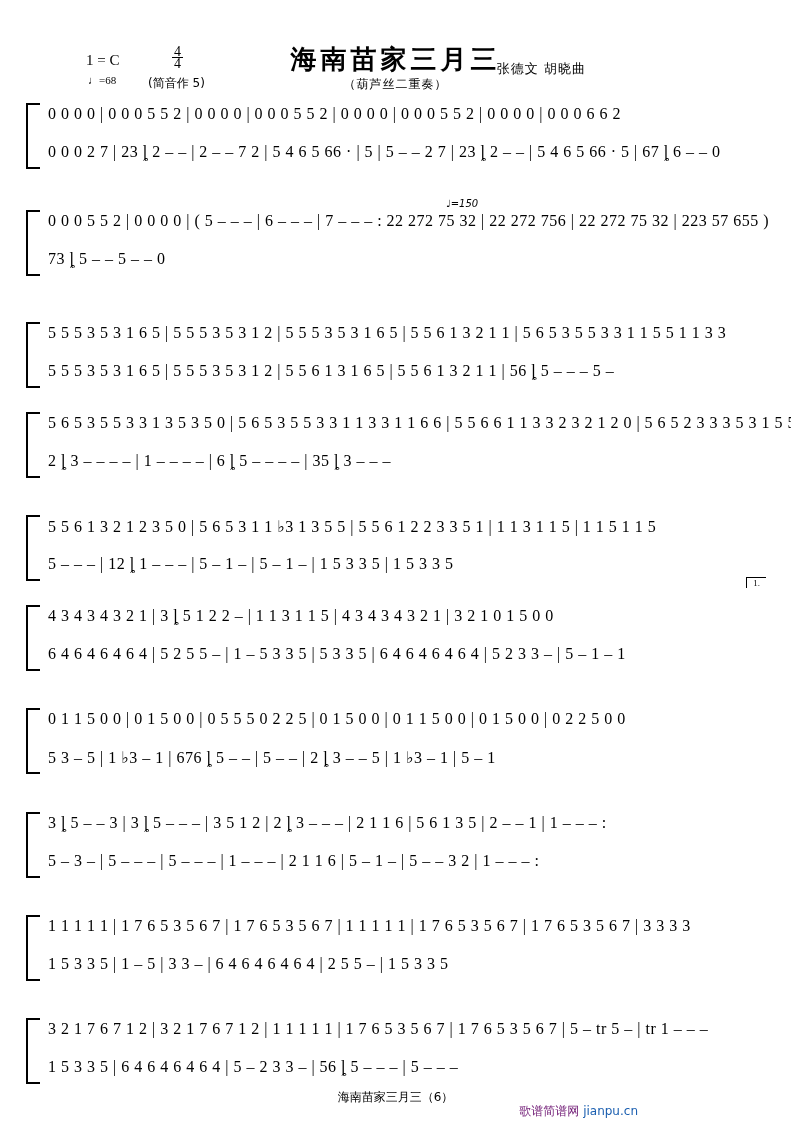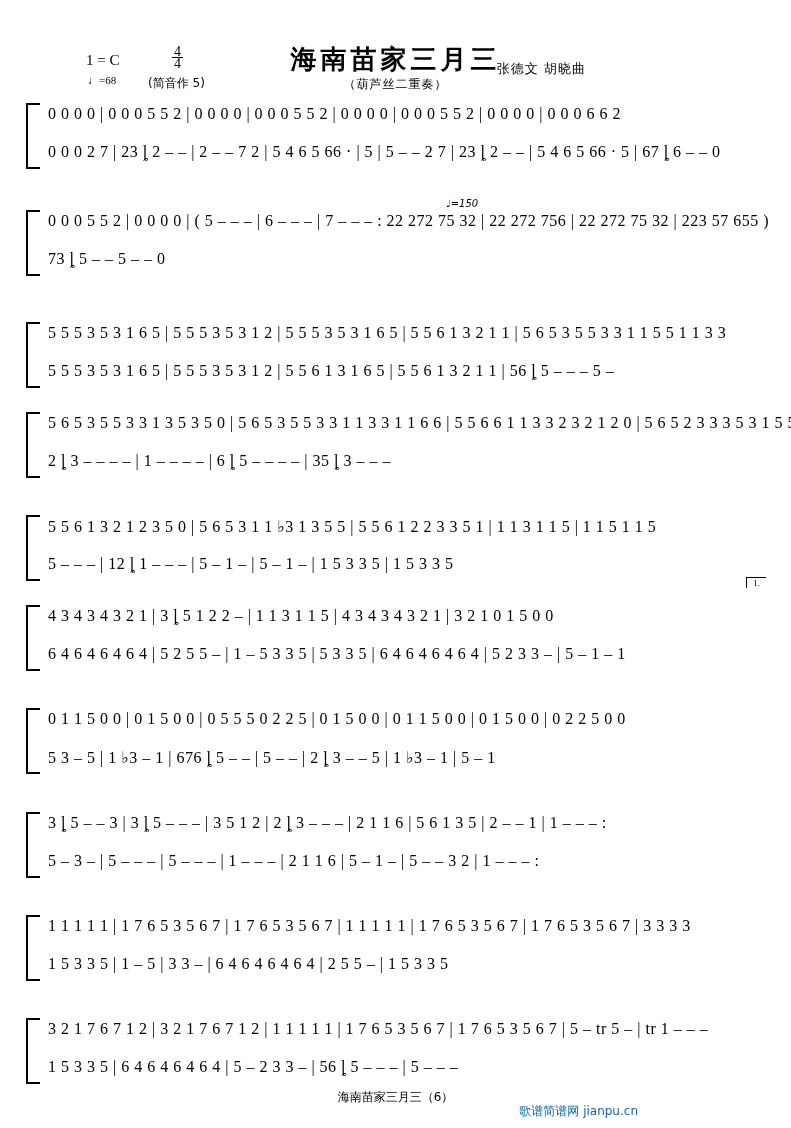--- a/index.html
+++ b/index.html
@@ -63,21 +63,21 @@
   .stave.upper{top:2px;}
   .stave.lower{top:40px;}
   .footer-title{
     position:absolute;left:0;bottom:22px;width:791px;text-align:center;
     font-size:12px;font-family:"DejaVu Sans",sans-serif;
   }
   .watermark{
     position:absolute;right:20px;bottom:8px;font-size:12px;
     font-family:"DejaVu Sans",sans-serif;
   }
-  .watermark .cn{color:#0369a1;}
+  .watermark .cn{color:#701a75;}
   .watermark .en{color:#1b5fb0;}
   .tempo2{
     position:absolute;font-size:10px;font-family:"DejaVu Sans",sans-serif;font-style:italic;
   }
   .ending{
     position:absolute;font-size:9px;border-left:1px solid #000;border-top:1px solid #000;
     padding:0 6px;
   }
 </style>
 </head>

